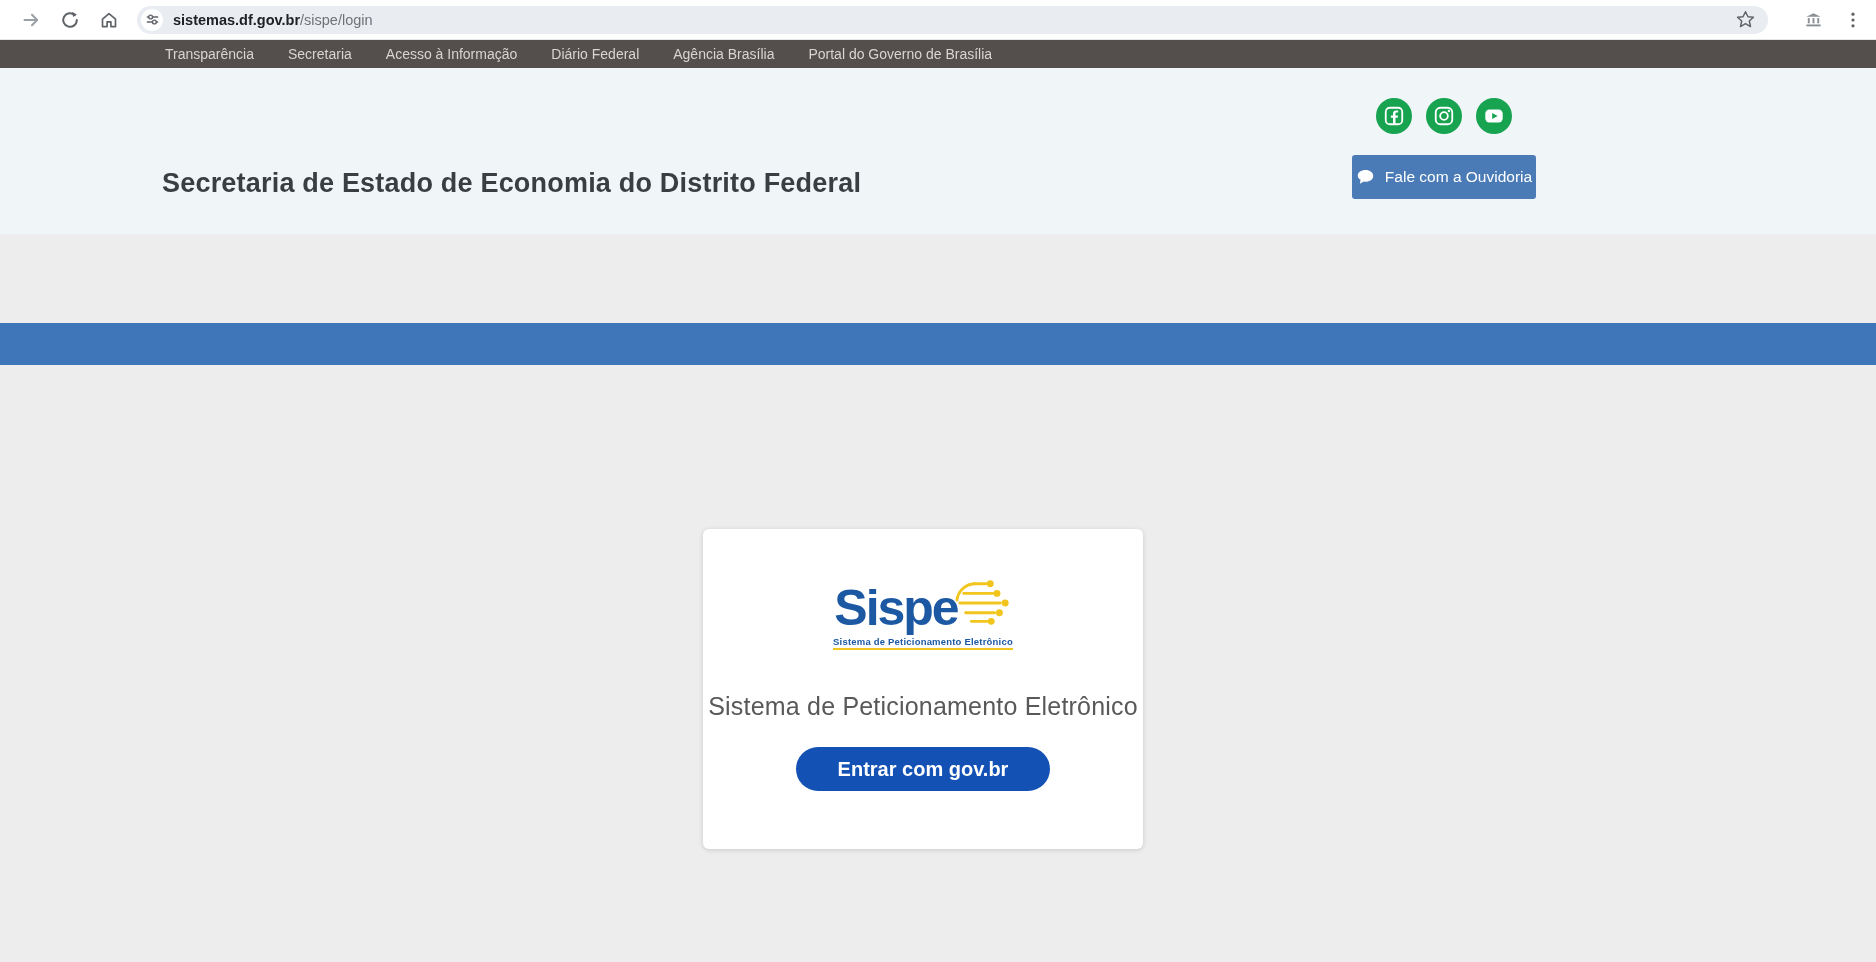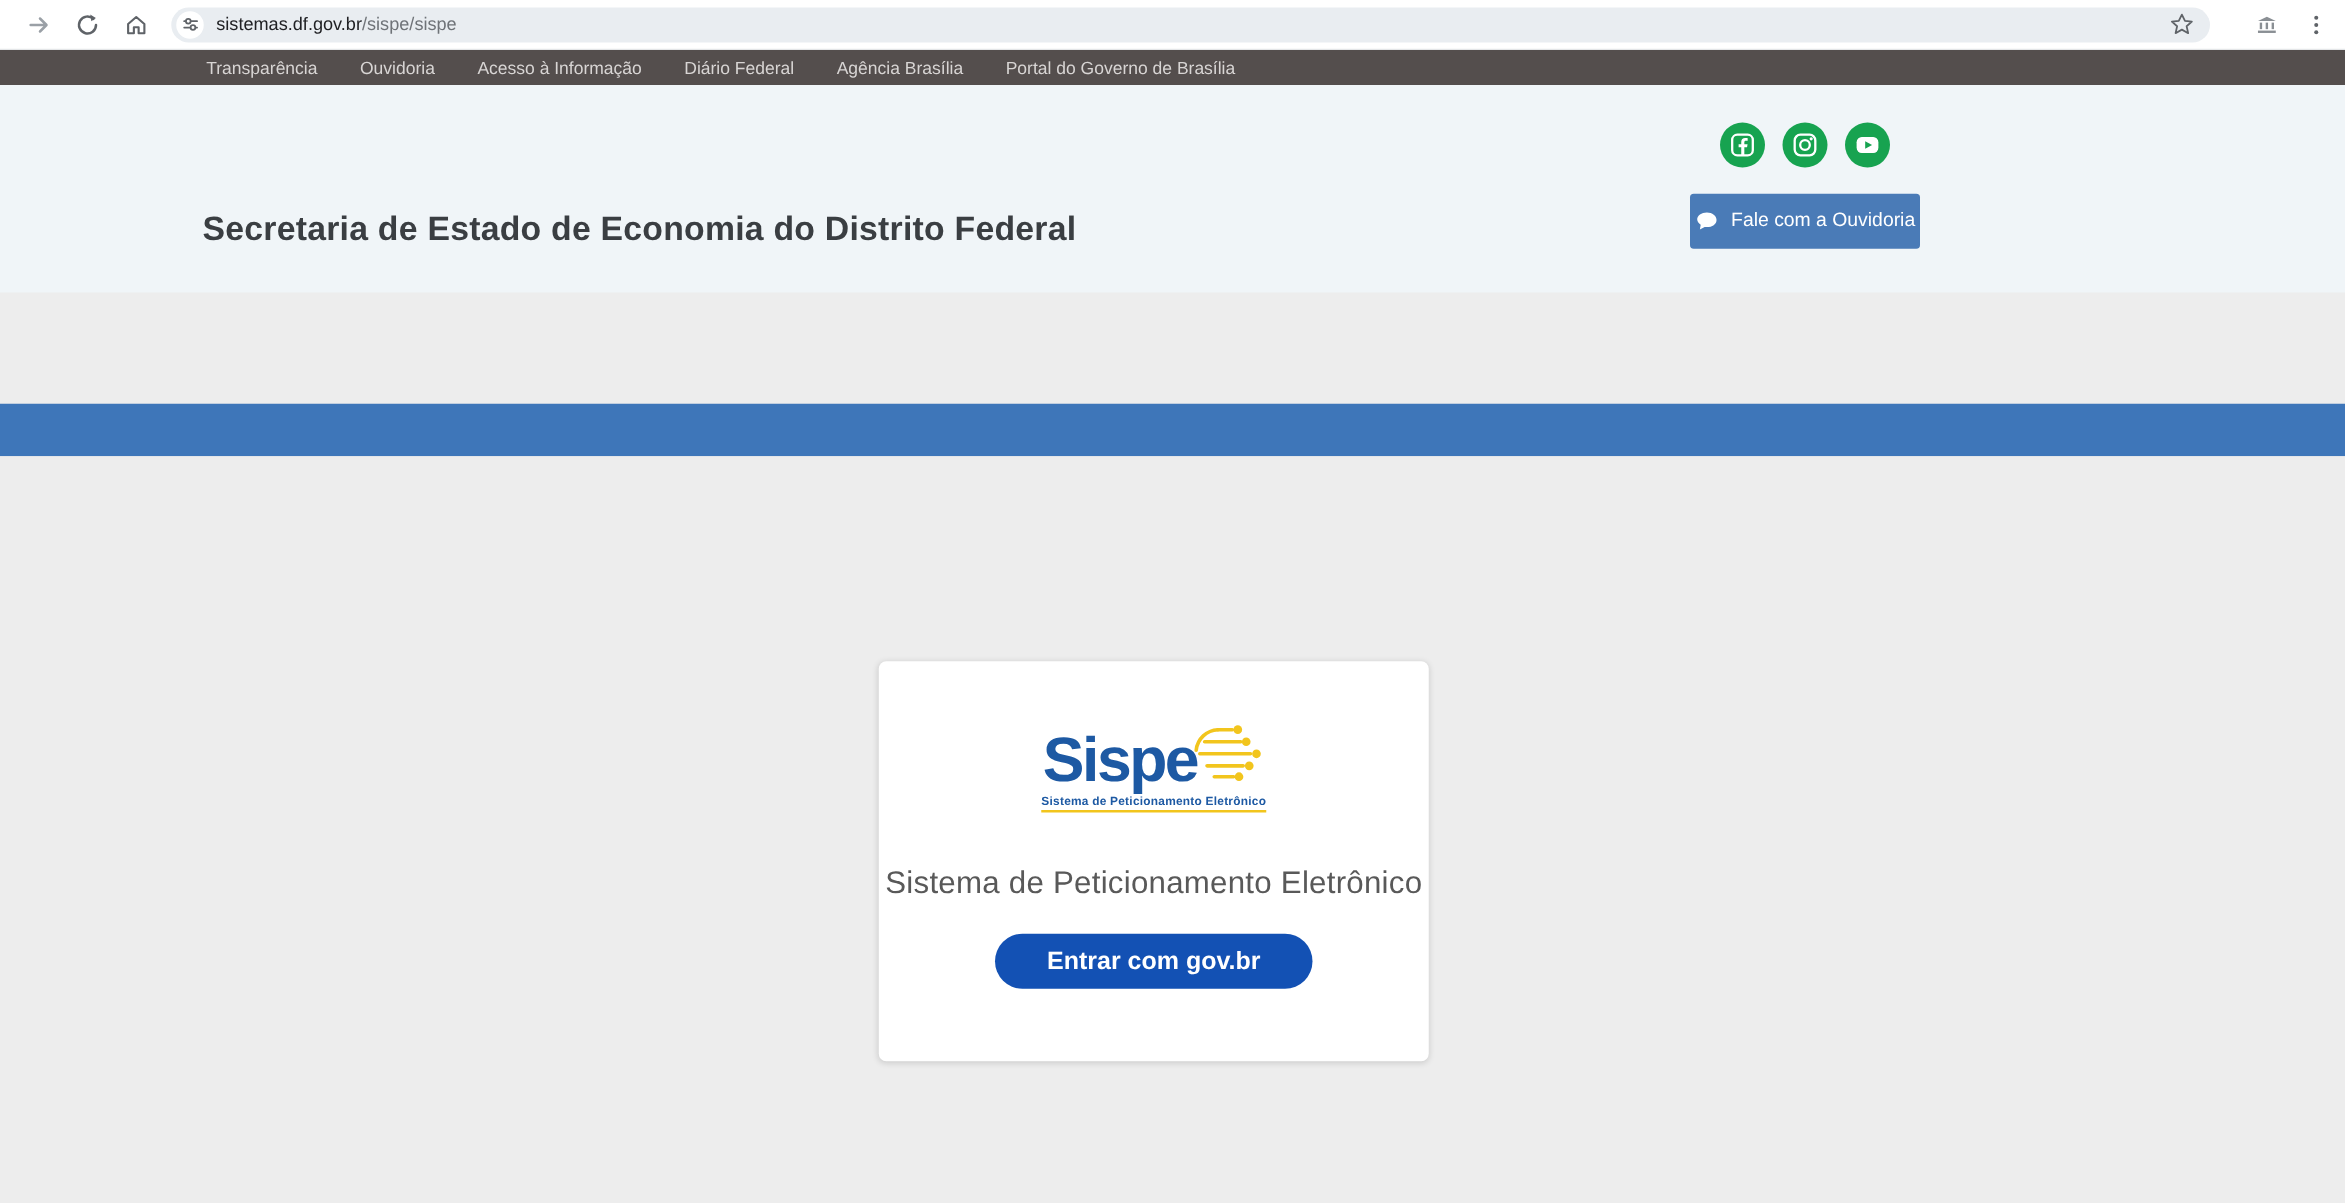--- a/index.html
+++ b/index.html
@@ -13,21 +13,21 @@
   }
   .chrome-icon { width: 22px; height: 22px; display: flex; align-items: center; justify-content: center;
     margin-right: 17px; flex: 0 0 auto; cursor: pointer; }
   .addr-bar {
     flex: 1; height: 28px; background: #e9edf1; border-radius: 14px;
     display: flex; align-items: center; padding: 0 8px 0 4px; min-width: 0;
   }
   .tune-wrap { width: 22px; height: 22px; border-radius: 50%; background: #fff;
     display: flex; align-items: center; justify-content: center; flex: 0 0 auto; }
   .url { margin-left: 10px; font-size: 14.5px; white-space: nowrap; }
-  .url .domain { color: #202124; }
+  .url .domain { color: #202124; font-weight: bold; }
   .url .path { color: #6f7378; }
   .addr-spacer { flex: 1; }
   .after-bar { display: flex; align-items: center; margin-left: 16px; }
   .after-bar .chrome-icon { margin-right: 0; margin-left: 18px; }
 
   
   .gov-nav {
     height: 28px; background: #544e4d; display: flex; align-items: center;
     gap: 34px; padding-left: 165px; 
   }
@@ -102,21 +102,21 @@
   <div class="addr-bar">
     <div class="tune-wrap">
       <svg width="15" height="15" viewBox="0 0 16 16">
         <line x1="2.5" y1="5.3" x2="13.5" y2="5.3" stroke="#5f6368" stroke-width="1.5" stroke-linecap="round"></line>
         <circle cx="6" cy="5.3" r="2" fill="#ffffff" stroke="#5f6368" stroke-width="1.5"></circle>
         <line x1="2.5" y1="10.7" x2="13.5" y2="10.7" stroke="#5f6368" stroke-width="1.5" stroke-linecap="round"></line>
         <circle cx="10" cy="10.7" r="2" fill="#ffffff" stroke="#5f6368" stroke-width="1.5"></circle>
       </svg>
     </div>
     <div class="url">
-      <span class="domain">sistemas.df.gov.br</span><span class="path">/sispe/sispe</span>
+      <span class="domain">sistemas.df.gov.br</span><span class="path">/sispe/login</span>
     </div>
     <div class="addr-spacer"></div>
     <div class="chrome-icon" style="margin-right:4px">
       <svg width="19" height="19" viewBox="0 0 20 20">
         <path d="M10 1.8 L12.6 7.1 L18.4 7.7 L14 11.6 L15.3 17.4 L10 14.4 L4.7 17.4 L6 11.6 L1.6 7.7 L7.4 7.1 Z" fill="none" stroke="#5f6368" stroke-width="1.5" stroke-linejoin="round"></path>
       </svg>
     </div>
   </div>
 
   <div class="after-bar">
@@ -134,21 +134,21 @@
         <circle cx="10" cy="3.5" r="1.8" fill="#5f6368"></circle>
         <circle cx="10" cy="10" r="1.8" fill="#5f6368"></circle>
         <circle cx="10" cy="16.5" r="1.8" fill="#5f6368"></circle>
       </svg>
     </div>
   </div>
 </div>
 
 <nav class="gov-nav">
   <span>Transparência</span>
-  <span>Ouvidoria</span>
+  <span>Secretaria</span>
   <span>Acesso à Informação</span>
   <span>Diário Federal</span>
   <span>Agência Brasília</span>
   <span>Portal do Governo de Brasília</span>
 </nav>
 
 <header class="site-header">
   <h1 class="site-title">Secretaria de Estado de Economia do Distrito Federal</h1>
 
   <div class="header-right">

